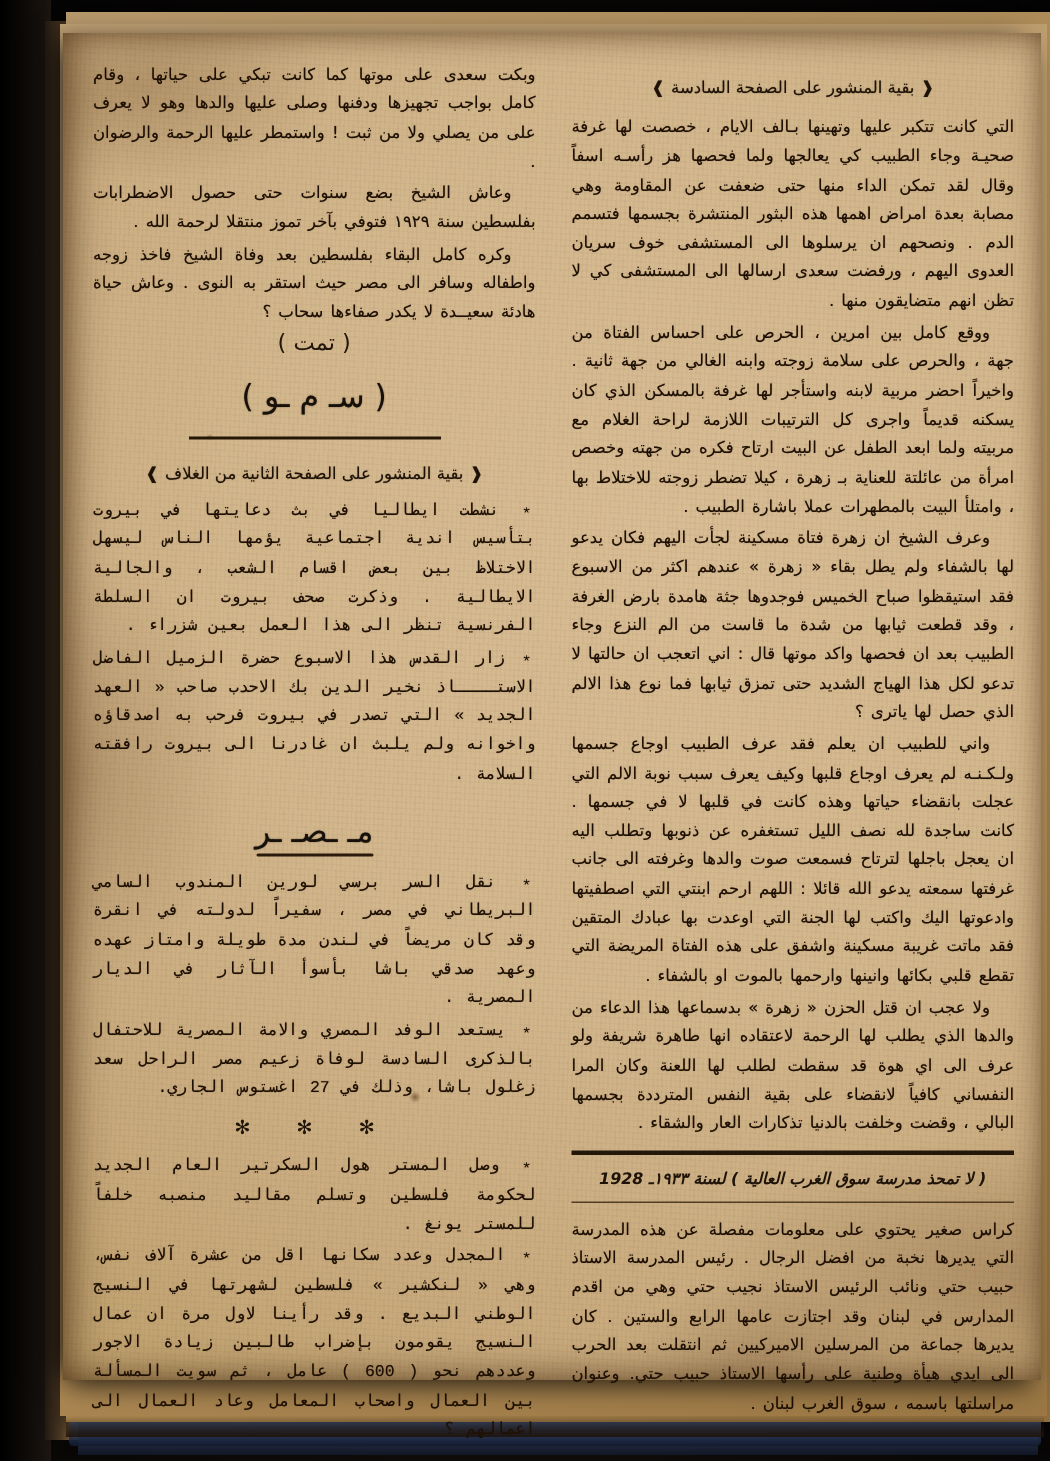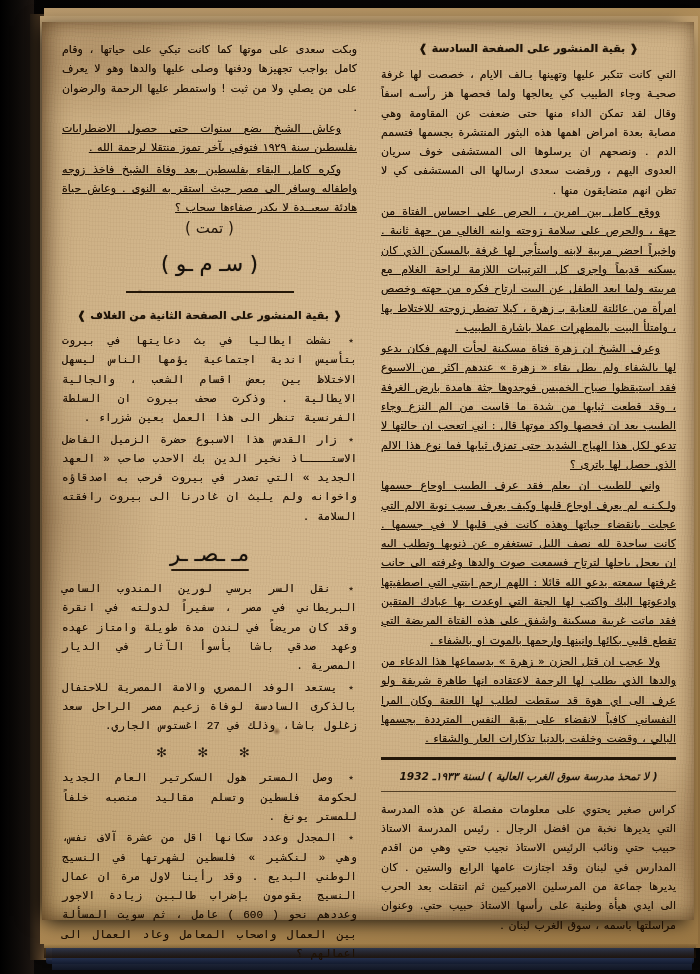--- a/index.html
+++ b/index.html
@@ -134,31 +134,31 @@
     margin: 0 0 2px 0;
     font-family: "DejaVu Sans", sans-serif;
     font-size: 11px;
     line-height: 19.3px;
     color: #221509;
     letter-spacing: .1px;
     word-spacing: 1.2px;
     text-shadow: 0 0 .6px rgba(40,22,6,.55);
     filter: contrast(1.06);
   }
-  p.body.indent { text-indent: 16px; text-decoration: underline; }
+  p.body.indent { text-indent: 16px; }
   p.body.item   { text-indent: 0; font-family: Liberation Mono, monospace; }
 
   .hdr-bracket {
-    margin: 0 0 7px 0;
+    margin: 10px 0 7px 0;
     font-size: 11px;
     line-height: 18px;
     color: #1d1206;
     text-align: center;
     text-align-last: center;
-    font-weight: bold;
+    font-weight: normal;
     letter-spacing: .2px;
     text-shadow: 0 0 .7px rgba(40,22,6,.6);
   }
   .hdr-bracket .orn { font-size: 11px; padding: 0 4px; }
 
   .sig {
     margin: 2px 0 0 0;
     font-size: 15px;
     line-height: 17px;
     color: #221509;
@@ -274,21 +274,21 @@
         </div>
 
         <p class="body">التي كانت تتكبر عليها وتهينها بـالف الايام ، خصصت لها غرفة صحيـة وجاء الطبيب كي يعالجها ولما فحصها هز رأسـه اسفاً وقال لقد تمكن الداء منها حتى ضعفت عن المقاومة وهي مصابة بعدة امراض اهمها هذه البثور المنتشرة بجسمها فتسمم الدم . ونصحهم ان يرسلوها الى المستشفى خوف سريان العدوى اليهم ، ورفضت سعدى ارسالها الى المستشفى كي لا تظن انهم متضايقون منها .</p>
         <p class="body indent">ووقع كامل بين امرين ، الحرص على احساس الفتاة من جهة ، والحرص على سلامة زوجته وابنه الغالي من جهة ثانية . واخيراً احضر مربية لابنه واستأجر لها غرفة بالمسكن الذي كان يسكنه قديماً واجرى كل الترتيبات اللازمة لراحة الغلام مع مربيته ولما ابعد الطفل عن البيت ارتاح فكره من جهته وخصص امرأة من عائلتة للعناية بـ زهرة ، كيلا تضطر زوجته للاختلاط بها ، وامتلأ البيت بالمطهرات عملا باشارة الطبيب .</p>
         <p class="body indent">وعرف الشيخ ان زهرة فتاة مسكينة لجأت اليهم فكان يدعو لها بالشفاء ولم يطل بقاء « زهرة » عندهم اكثر من الاسبوع فقد استيقظوا صباح الخميس فوجدوها جثة هامدة بارض الغرفة ، وقد قطعت ثيابها من شدة ما قاست من الم النزع وجاء الطبيب بعد ان فحصها واكد موتها قال : اني اتعجب ان حالتها لا تدعو لكل هذا الهياج الشديد حتى تمزق ثيابها فما نوع هذا الالم الذي حصل لها ياترى ؟</p>
         <p class="body indent">واني للطبيب ان يعلم فقد عرف الطبيب اوجاع جسمها ولـكـنـه لم يعرف اوجاع قلبها وكيف يعرف سبب نوبة الالم التي عجلت بانقضاء حياتها وهذه كانت في قلبها لا في جسمها . كانت ساجدة لله نصف الليل تستغفره عن ذنوبها وتطلب اليه ان يعجل باجلها لترتاح فسمعت صوت والدها وغرفته الى جانب غرفتها سمعته يدعو الله قائلا : اللهم ارحم ابنتي التي اصطفيتها وادعوتها اليك واكتب لها الجنة التي اوعدت بها عبادك المتقين فقد ماتت غريبة مسكينة واشفق على هذه الفتاة المريضة التي تقطع قلبي بكائها وانينها وارحمها بالموت او بالشفاء .</p>
         <p class="body indent">ولا عجب ان قتل الحزن « زهرة » بدسماعها هذا الدعاء من والدها الذي يطلب لها الرحمة لاعتقاده انها طاهرة شريفة ولو عرف الى اي هوة قد سقطت لطلب لها اللعنة وكان المرا النفساني كافياً لانقضاء على بقية النفس المترددة بجسمها البالي ، وقضت وخلفت بالدنيا تذكارات العار والشقاء .</p>
 
         <div class="rule-wide"></div>
 
-        <p class="caption-italic">( لا تمحذ مدرسة سوق الغرب العالية ) لسنة ١٩٣٣ـ 1932</p>
+        <p class="caption-italic">( لا تمحذ مدرسة سوق الغرب العالية ) لسنة ١٩٣٣ـ 1928</p>
 
         <div class="rule-thin"></div>
 
         <p class="body">كراس صغير يحتوي على معلومات مفصلة عن هذه المدرسة التي يديرها نخبة من افضل الرجال . رئيس المدرسة الاستاذ حبيب حتي ونائب الرئيس الاستاذ نجيب حتي وهي من اقدم المدارس في لبنان وقد اجتازت عامها الرابع والستين . كان يديرها جماعة من المرسلين الاميركيين ثم انتقلت بعد الحرب الى ايدي هيأة وطنية على رأسها الاستاذ حبيب حتي. وعنوان مراسلتها باسمه ، سوق الغرب لبنان .</p>
 
       </div>
 
       <div class="col col-left">
 
         <p class="body">وبكت سعدى على موتها كما كانت تبكي على حياتها ، وقام كامل بواجب تجهيزها ودفنها وصلى عليها والدها وهو لا يعرف على من يصلي ولا من ثبت ! واستمطر عليها الرحمة والرضوان .</p>

